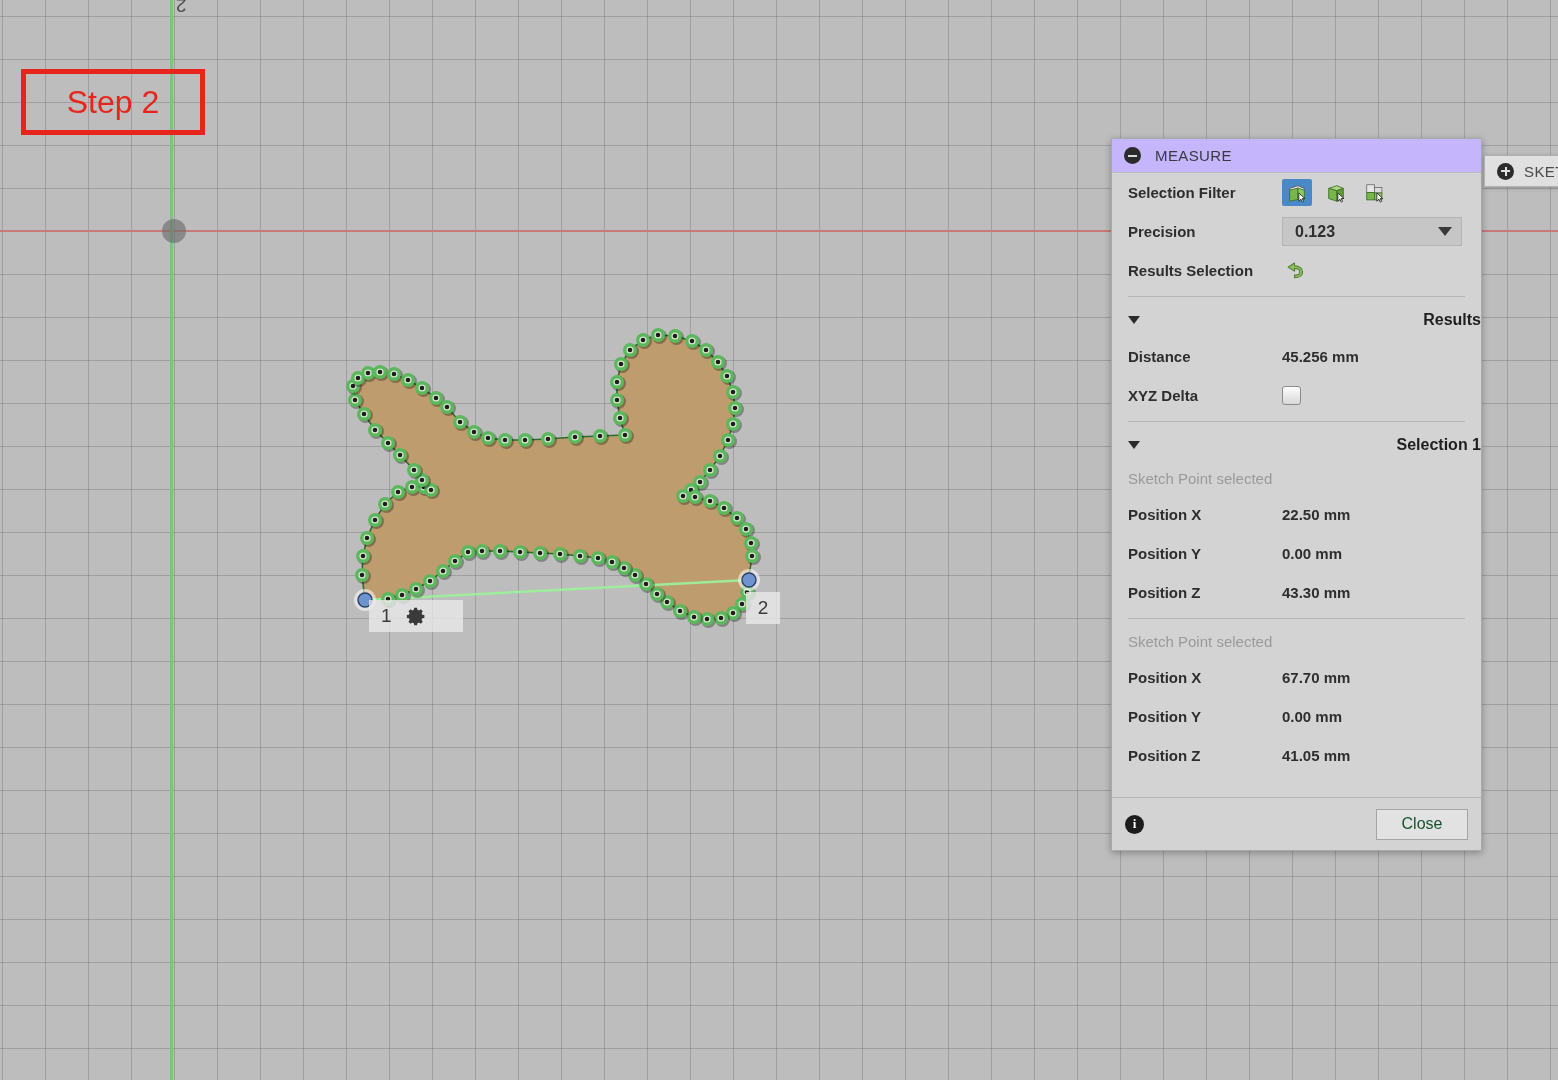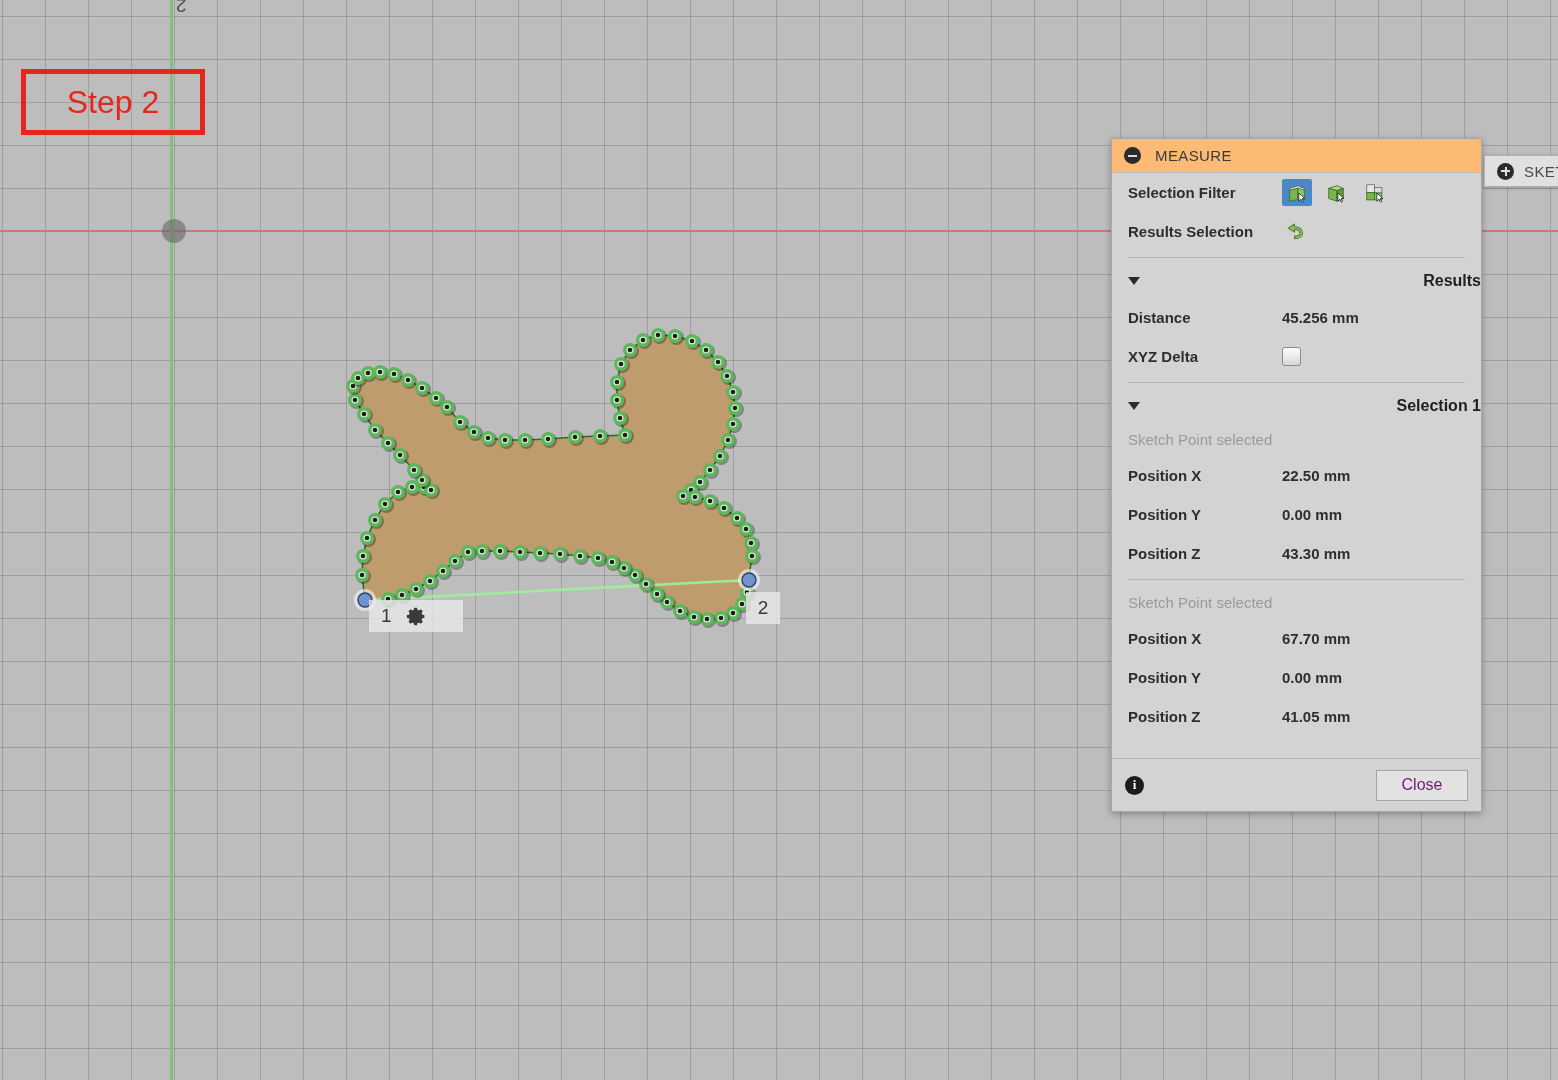--- a/index.html
+++ b/index.html
@@ -56,21 +56,21 @@
 
   
   #measure-panel{
     position:absolute;left:1111px;top:138px;width:369px;
     background:#d3d3d3;
     border:1px solid #a9a9a9;
     box-shadow:0 2px 7px rgba(0,0,0,.30);
     font-size:15px;color:#2e2e2e;
   }
   #measure-header{
-    height:33px;background:#fdba74;border-bottom:1px solid #bcbcbc;
+    height:33px;background:#c4b5fd;border-bottom:1px solid #bcbcbc;
     display:flex;align-items:center;padding-left:12px;gap:14px;
   }
   #collapse-icon{
     width:17px;height:17px;border-radius:50%;background:#2b2b2b;
     display:flex;align-items:center;justify-content:center;
   }
   #collapse-icon i{display:block;width:9px;height:2px;background:#dcdcdc;}
   #measure-title{font-size:15px;color:#3a3a3a;letter-spacing:.4px;}
 
   .prop-row{display:flex;align-items:center;height:39px;padding-left:16px;font-weight:bold;}
@@ -110,21 +110,21 @@
     height:52px;border-top:1px solid #b6b6b6;background:#d3d3d3;
     display:flex;align-items:center;justify-content:space-between;padding:0 13px;
   }
   #info-icon{
     width:19px;height:19px;border-radius:50%;background:#1c1c1c;color:#fff;
     display:flex;align-items:center;justify-content:center;font-size:13px;
     font-family:"Liberation Serif",serif;font-weight:bold;
   }
   #close-button{
     width:90px;height:29px;background:#e2e2e2;border:1px solid #a5a5a5;
-    display:flex;align-items:center;justify-content:center;font-size:16px;color:#701a75;
+    display:flex;align-items:center;justify-content:center;font-size:16px;color:#14532d;
   }
 
   
   #sketch-panel{
     position:absolute;left:1484px;top:155px;width:120px;height:30px;
     background:#e0e0e0;border:1px solid #b0b0b0;border-right:none;
     display:flex;align-items:center;gap:10px;padding-left:12px;
     box-shadow:0 1px 4px rgba(0,0,0,.22);
   }
   #sketch-plus{
@@ -335,20 +335,27 @@
           <rect x="11.5" y="6" width="8" height="6" fill="#dcdcdc" stroke="#6a6a6a" stroke-width=".9"></rect>
           <rect x="3" y="11.5" width="8.5" height="8" fill="#76b64a" stroke="#3d6b25" stroke-width=".9"></rect>
           <rect x="11.5" y="12" width="8" height="7.5" fill="#8ecb5f" stroke="#3d6b25" stroke-width=".9"></rect>
           <path d="M14 12 L14 21 L16.3 18.8 L17.8 22 L19.2 21.2 L17.7 18.1 L20.6 18 Z" fill="#fff" stroke="#1f1f1f" stroke-width=".9"></path>
         </svg>
       </div>
 
     </div>
   </div>
 
+  <div class="prop-row">
+    <span class="prop-label">Precision</span>
+    <div id="precision-select">
+      <span>0.123</span>
+      <span class="caret"></span>
+    </div>
+  </div>
 
   <div class="prop-row">
     <span class="prop-label">Results Selection</span>
     <svg width="24" height="22" viewBox="0 0 24 24">
       <path d="M12.5 6.2 C18 6.2 21.4 9.4 21.4 13 C21.4 16.6 18 19.3 12.6 19.3 L12.6 16.5 C16.3 16.5 18.4 15 18.4 13 C18.4 11 16.3 9.3 12.5 9.3 L12.5 12.2 L5.6 7.7 L12.5 3.3 Z" fill="#8ec063" stroke="#4d7d2c" stroke-width="1.1" stroke-linejoin="round"></path>
     </svg>
   </div>
 
   <div class="divider"></div>
 

